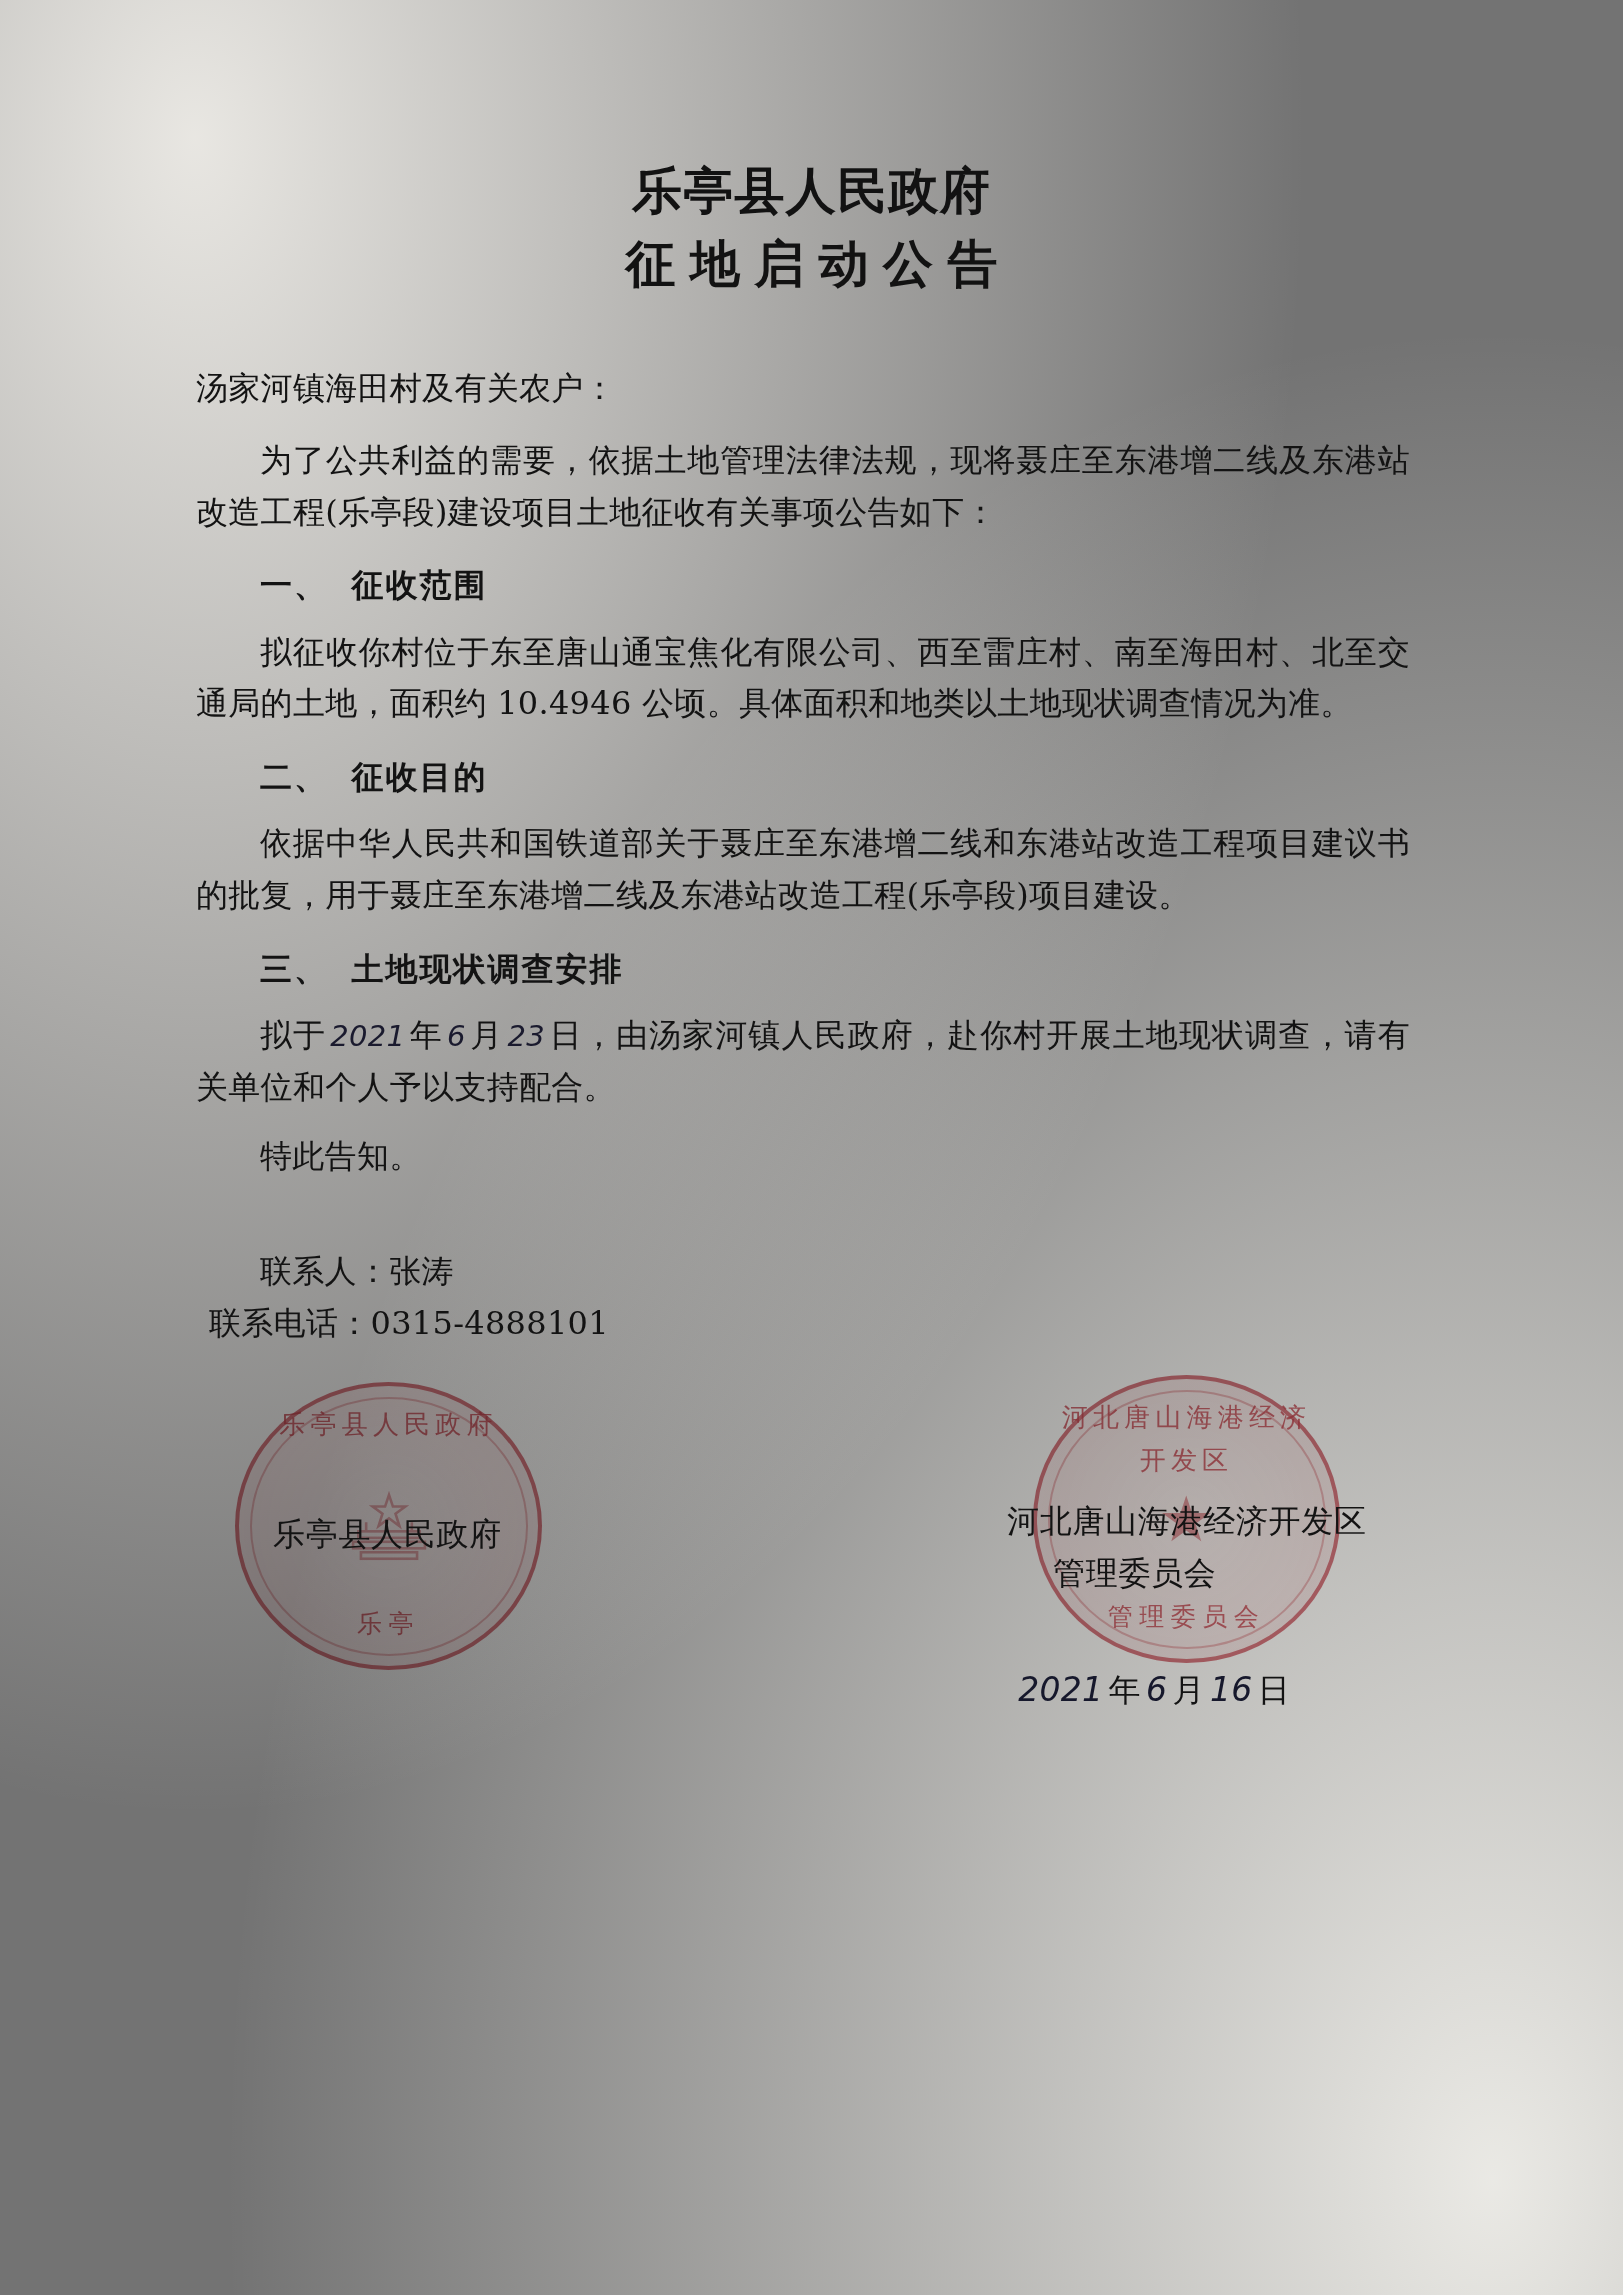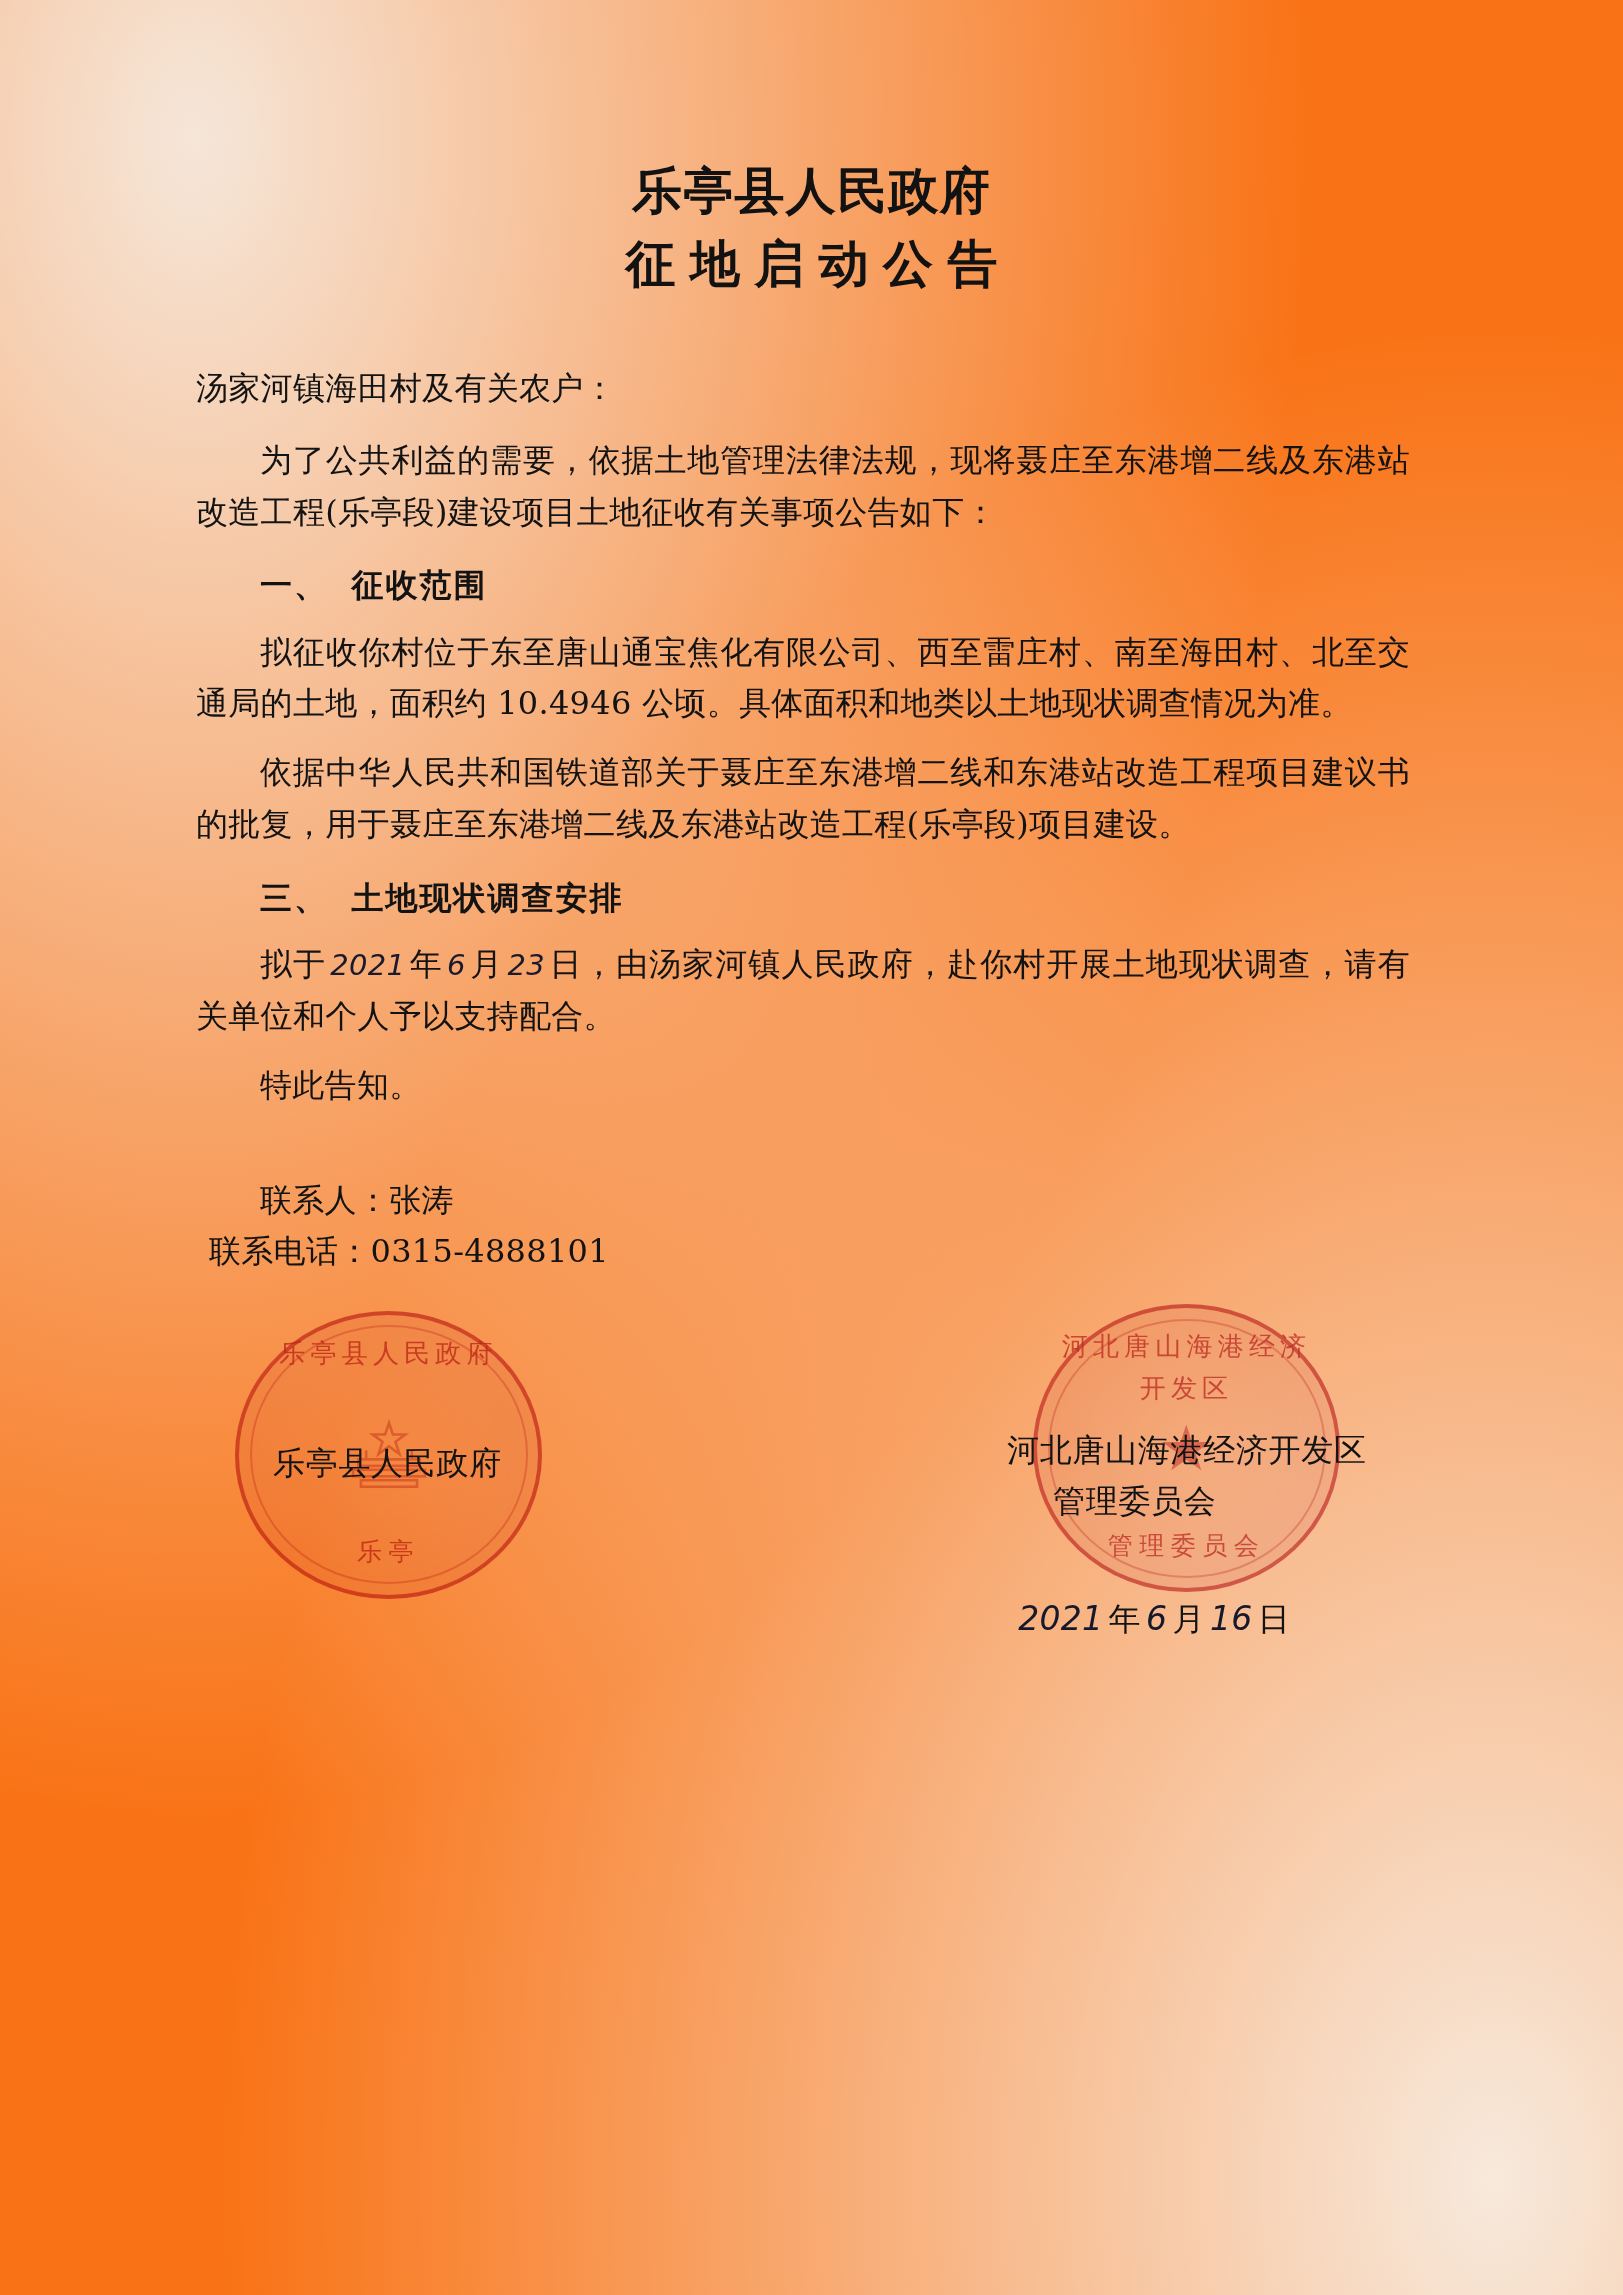--- a/index.html
+++ b/index.html
@@ -7,21 +7,21 @@
     padding: 0;
     background: #ffffff;
   }
   body {
     font-family: "DejaVu Serif", serif;
   }
   .page {
     position: relative;
     width: 1623px;
     height: 2295px;
-    background: #f97316;
+    background: #737373;
     overflow: hidden;
   }
   
   .paper-tint {
     position: absolute;
     inset: 0;
     background:
       radial-gradient(ellipse at 12% 6%, rgba(245,243,238,0.9) 0%, rgba(255,255,255,0) 55%),
       radial-gradient(ellipse at 92% 95%, rgba(247,246,241,0.9) 0%, rgba(255,255,255,0) 60%);
     pointer-events: none;
@@ -219,20 +219,23 @@
 
       <div class="addressee">汤家河镇海田村及有关农户：</div>
 
       <p class="para">为了公共利益的需要，依据土地管理法律法规，现将聂庄至东港增二线及东港站改造工程(乐亭段)建设项目土地征收有关事项公告如下：</p>
 
       <div class="section-head">
         <span class="num">一、</span><span>征收范围</span>
       </div>
       <p class="para">拟征收你村位于东至唐山通宝焦化有限公司、西至雷庄村、南至海田村、北至交通局的土地，面积约 10.4946 公顷。具体面积和地类以土地现状调查情况为准。</p>
 
+      <div class="section-head">
+        <span class="num">二、</span><span>征收目的</span>
+      </div>
       <p class="para">依据中华人民共和国铁道部关于聂庄至东港增二线和东港站改造工程项目建议书的批复，用于聂庄至东港增二线及东港站改造工程(乐亭段)项目建设。</p>
 
       <div class="section-head">
         <span class="num">三、</span><span>土地现状调查安排</span>
       </div>
       <p class="para"><span>拟于</span><span class="hand">2021</span><span>年</span><span class="hand">6</span><span>月</span><span class="hand">23</span><span>日，</span><span>由汤家河镇人民政府，赴你村开展土地现状调查，请有关单位和个人予以支持配合。</span></p>
 
       <p class="para">特此告知。</p>
 
       <div class="contact-row">

